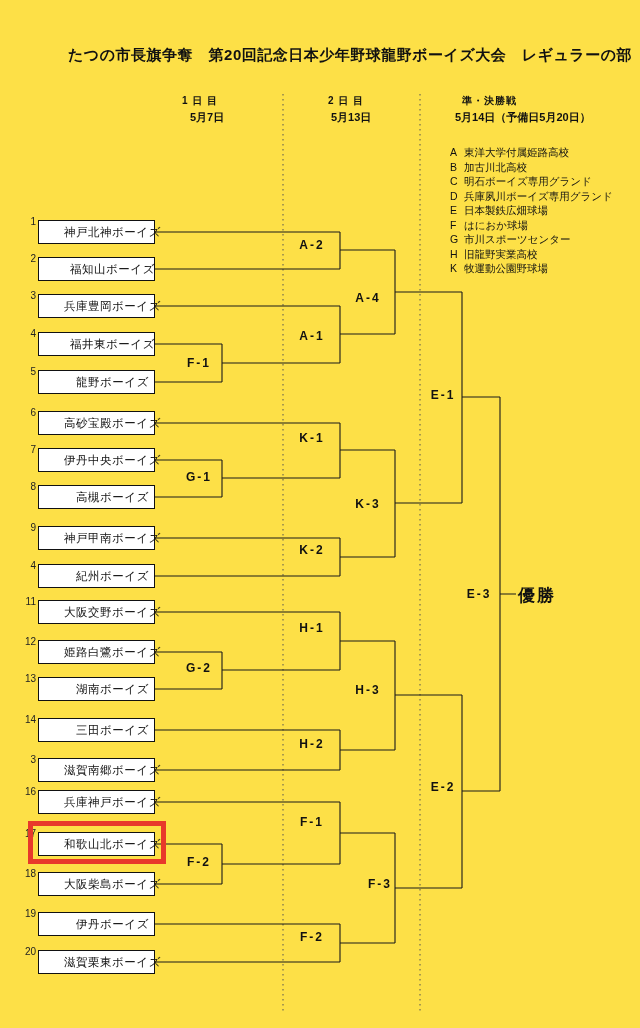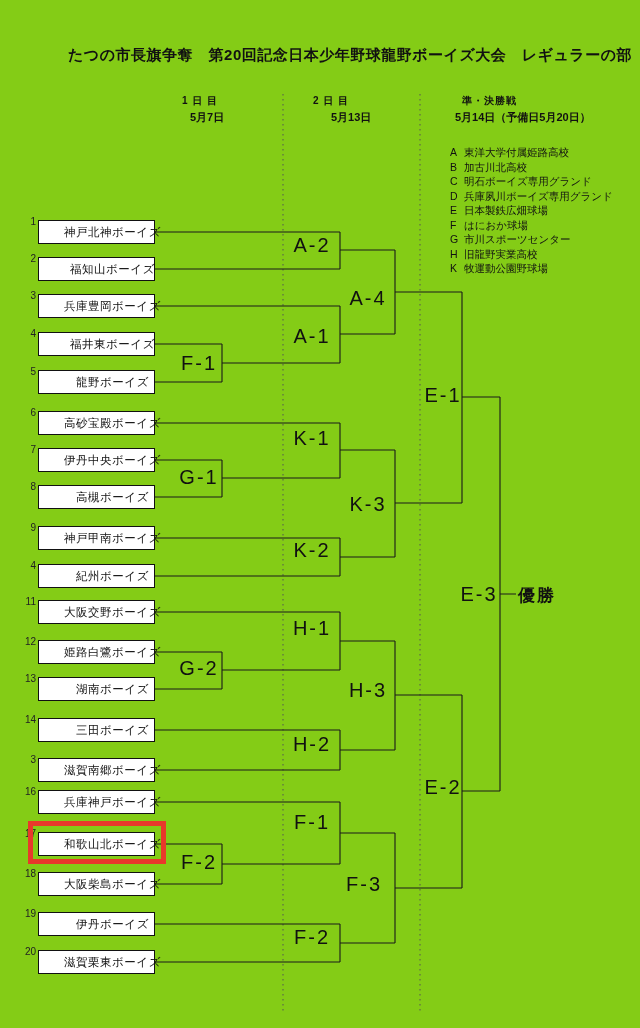--- a/index.html
+++ b/index.html
@@ -1,31 +1,31 @@
 <!DOCTYPE html>
 <html><head>
 <meta charset="utf-8">
 <style>
   html,body{margin:0;padding:0;background:#fff;}
   #canvas{
-    position:relative;width:640px;height:1028px;background:#84cc16;
+    position:relative;width:640px;height:1028px;background:#fde047;
     font-family:"Liberation Sans","DejaVu Sans",sans-serif;color:#111;overflow:hidden;
   }
   .abs{position:absolute;}
   #title{left:68px;top:46px;font-size:15px;font-weight:bold;letter-spacing:0.5px;white-space:nowrap;}
   .colhead{font-size:10px;font-weight:bold;letter-spacing:1px;white-space:nowrap;}
   .coldate{font-size:11px;font-weight:bold;white-space:nowrap;}
   .lines{position:absolute;left:0;top:0;z-index:1;}
   .team{position:absolute;left:22px;display:flex;z-index:2;}
   .seed{width:14px;font-size:10px;text-align:right;padding-right:2px;margin-top:-4px;color:#222;}
   .tbox{box-sizing:border-box;width:117px;height:24px;border:1.3px solid #111;background:#fff;
         display:flex;align-items:center;justify-content:center;padding-left:32px;}
   .tname{font-size:11.5px;letter-spacing:0.5px;white-space:nowrap;}
   .mlabel{position:absolute;width:44px;height:20px;line-height:20px;text-align:center;
-          font-weight:normal;font-size:20px;letter-spacing:2px;z-index:3;white-space:nowrap;}
+          font-weight:bold;font-size:12px;letter-spacing:2px;z-index:3;white-space:nowrap;}
   .venue{position:absolute;left:450px;display:flex;font-size:10.5px;white-space:nowrap;z-index:2;}
   .vcode{width:14px;font-weight:normal;}
   .vname{}
   #champion{left:518px;top:584px;font-size:17px;font-weight:bold;letter-spacing:2px;z-index:3;white-space:nowrap;}
   #team-highlight{left:28px;top:821px;width:138px;height:43px;box-sizing:border-box;
                   border:5px solid #e8392b;z-index:4;pointer-events:none;}
 </style>
 </head>
 <body>
 
@@ -58,21 +58,21 @@
              M395,833 V943 M395,888 H462" stroke="#1a1a1a" stroke-width="1.1" fill="none"></path>
 
     <path d="M462,695 V888 M462,791 H500" stroke="#1a1a1a" stroke-width="1.1" fill="none"></path>
     <path d="M500,397 V791 M500,594 H516" stroke="#1a1a1a" stroke-width="1.1" fill="none"></path>
   </svg>
 
   <div id="title" class="abs">たつの市長旗争奪　第20回記念日本少年野球龍野ボーイズ大会　レギュラーの部</div>
 
   <div class="abs colhead" style="left:182px;top:94px">1 日 目</div>
   <div class="abs coldate" style="left:190px;top:110px">5月7日</div>
-  <div class="abs colhead" style="left:313px;top:94px">2 日 目</div>
+  <div class="abs colhead" style="left:328px;top:94px">2 日 目</div>
   <div class="abs coldate" style="left:331px;top:110px">5月13日</div>
   <div class="abs colhead" style="left:462px;top:94px">準・決勝戦</div>
   <div class="abs coldate" style="left:455px;top:110px">5月14日（予備日5月20日）</div>
 
   <div class="venue" style="top:146px">
       <span class="vcode">A</span>
       <span class="vname">東洋大学付属姫路高校</span>
     </div>
   <div class="venue" style="top:161px">
       <span class="vcode">B</span>
@@ -238,20 +238,20 @@
   <div class="mlabel" style="left:290px;top:326px">A-1</div>
   <div class="mlabel" style="left:290px;top:428px">K-1</div>
   <div class="mlabel" style="left:290px;top:540px">K-2</div>
   <div class="mlabel" style="left:290px;top:618px">H-1</div>
   <div class="mlabel" style="left:290px;top:734px">H-2</div>
   <div class="mlabel" style="left:290px;top:812px">F-1</div>
   <div class="mlabel" style="left:290px;top:927px">F-2</div>
   <div class="mlabel" style="left:346px;top:288px">A-4</div>
   <div class="mlabel" style="left:346px;top:494px">K-3</div>
   <div class="mlabel" style="left:346px;top:680px">H-3</div>
-  <div class="mlabel" style="left:342px;top:874px">F-3</div>
+  <div class="mlabel" style="left:358px;top:874px">F-3</div>
   <div class="mlabel" style="left:421px;top:385px">E-1</div>
   <div class="mlabel" style="left:421px;top:777px">E-2</div>
   <div class="mlabel" style="left:457px;top:584px">E-3</div>
 
   <div class="abs" id="champion">優勝</div>
 
 </div>
 
 </body></html>

